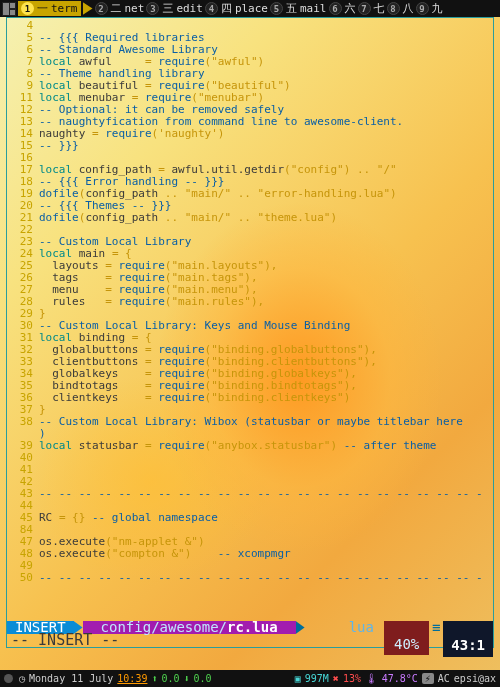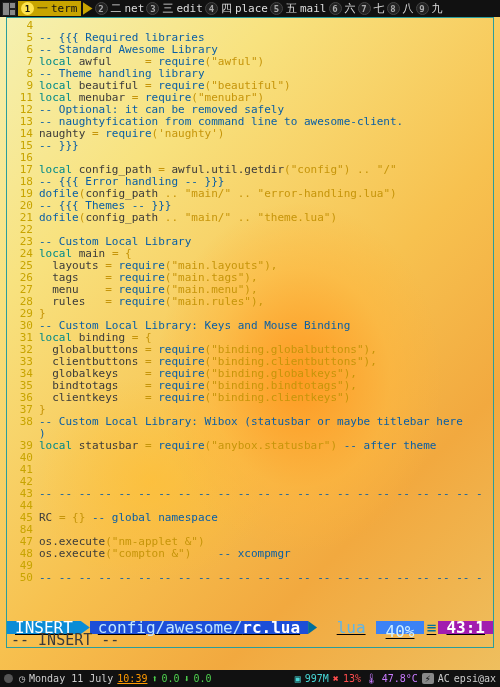--- a/index.html
+++ b/index.html
@@ -22,31 +22,31 @@
   .codewrap{position:absolute;top:2px;left:0;right:0;bottom:26px;overflow:hidden;}
   .line{display:flex;white-space:pre;}
   .gutter{width:26px;text-align:right;color:#c8a400;padding-right:6px;flex-shrink:0;}
   .code{flex:1;}
   .c-cm{color:#0a5fa5;} 
   .c-kw{color:#008a8a;} 
   .c-fn{color:#0a5fa5;} 
   .c-id{color:#3a3a3a;}
   .c-str{color:#c6950a;}
   .c-op{color:#c6950a;}
-  .statusbar{position:absolute;left:0;right:0;bottom:13px;height:13px;display:flex;font-size:16px;line-height:13px;text-decoration:underline;}
+  .statusbar{position:absolute;left:0;right:0;bottom:13px;height:13px;display:flex;font-size:14px;line-height:13px;}
   .sb-mode{background:#0a8cd6;color:#fff;padding:0 8px;}
   .sb-arrow1{width:9px;background:#0a8cd6;clip-path:polygon(0 0,100% 50%,0 100%);}
-  .sb-path{background:#1d4ed8;color:#bfe6ff;padding:0 8px;}
+  .sb-path{background:#a21caf;color:#bfe6ff;padding:0 18px;}
   .sb-file{color:#fff;font-weight:bold;}
   .sb-arrow2{width:9px;background:#006e9c;clip-path:polygon(0 0,100% 50%,0 100%);}
   .sb-gap{flex:1;}
   .sb-ft{color:#5fb5e8;padding:0 10px;}
-  .sb-pct{background:#3b82f6;color:#cfefff;padding:4px 10px;text-align:right;}
+  .sb-pct{background:#7f1d1d;color:#cfefff;padding:17px 10px;text-align:right;}
   .sb-chev{width:14px;color:#006e9c;text-align:center;}
-  .sb-pos{background:#a21caf;color:#fff;padding:0 8px;font-weight:bold;}
+  .sb-pos{background:#0f172a;color:#fff;padding:18px 8px;font-weight:bold;}
   .insert2{position:absolute;left:0;right:0;bottom:0;height:13px;color:#3a3a3a;font-size:15px;line-height:13px;padding-left:4px;}
   
   .bottom{position:absolute;left:0;right:0;bottom:0;height:17px;background:#111;color:#ccc;font-size:10px;display:flex;align-items:center;padding:0 4px;gap:4px;}
   .bottom .orange{color:#ff9a00;text-decoration:underline;}
   .bottom .green{color:#4fd24f;}
   .bottom .cyan{color:#47d6d6;}
   .bottom .purple{color:#c97bff;}
   .bottom .red{color:#ff4d4d;}
   .bottom .spacer{flex:1;}
   .bullet{display:inline-block;width:9px;height:9px;border-radius:50%;background:#444;margin-right:2px;}

